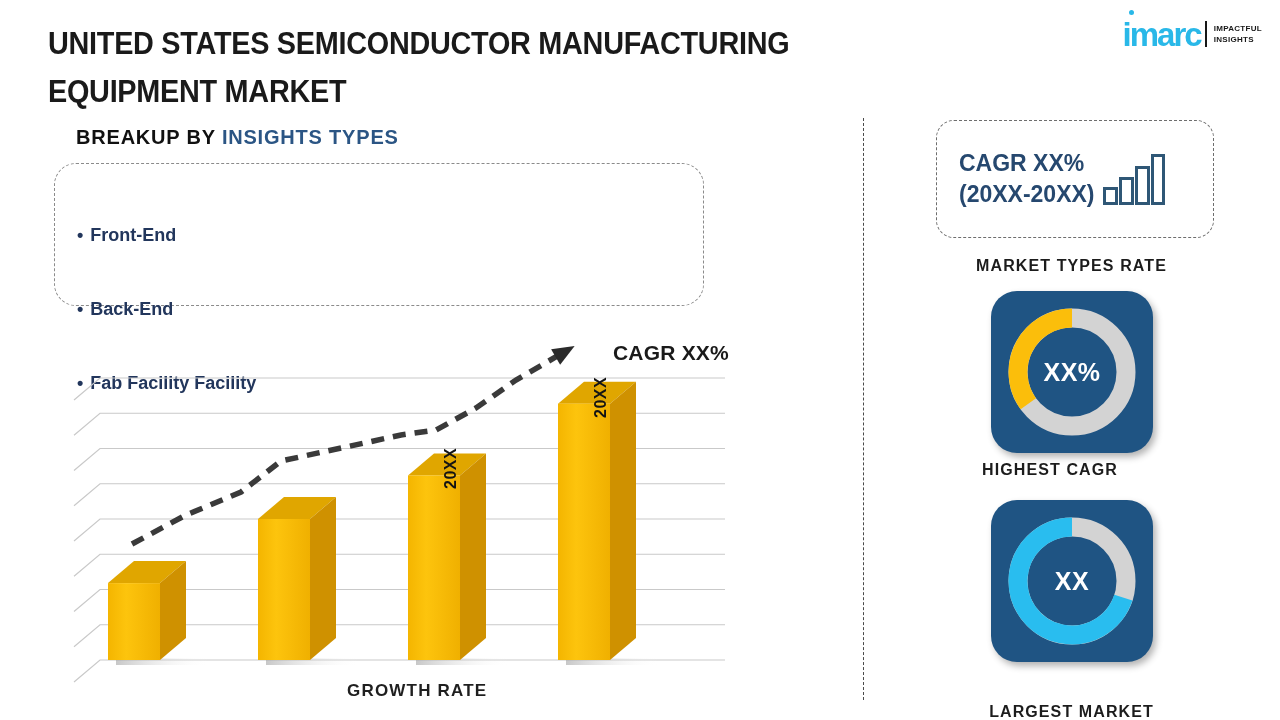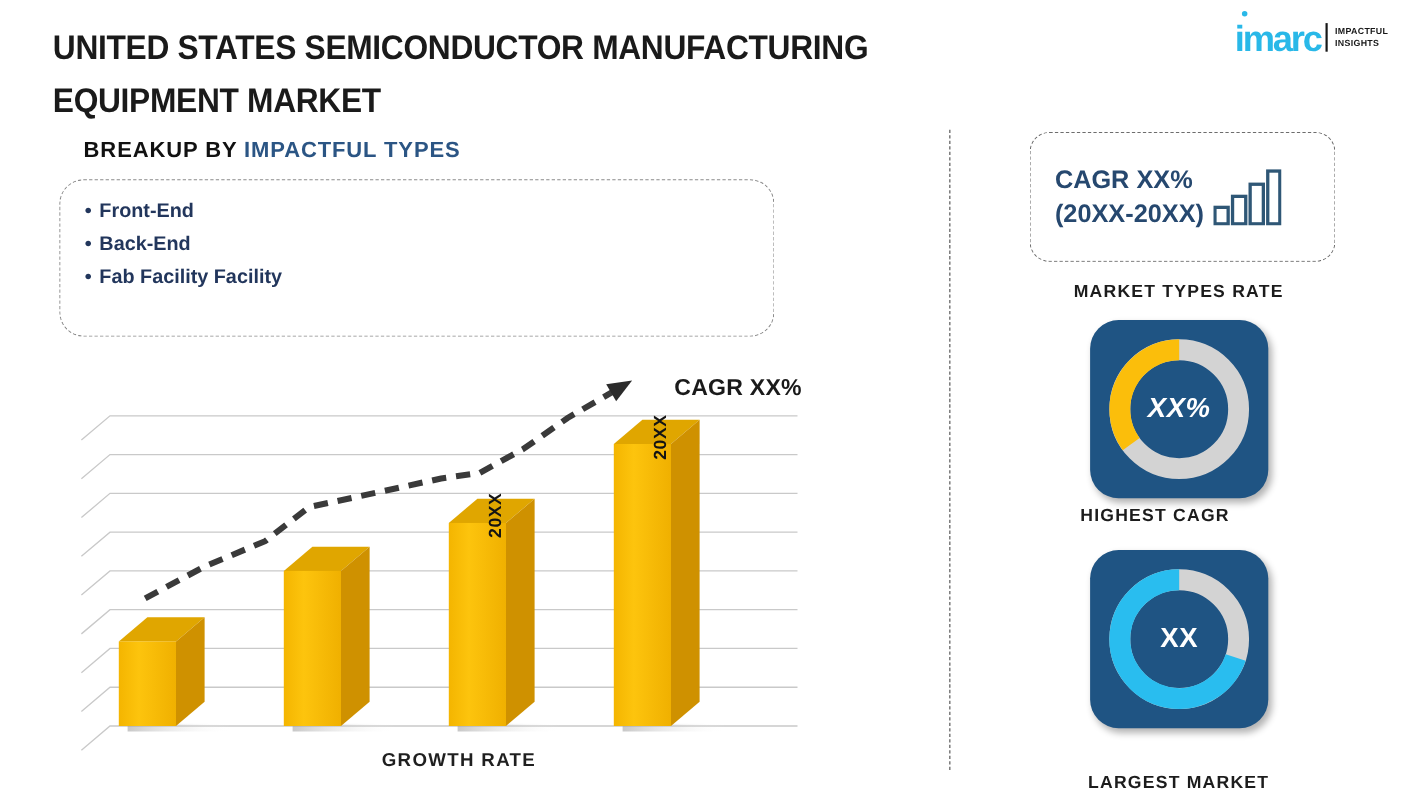--- a/index.html
+++ b/index.html
@@ -47,20 +47,21 @@
   .breakup-head .hl{color:#2b5584;}
 
   .breakup-box{
     position:absolute;left:54px;top:163px;width:650px;height:143px;
     border:1.4px dashed #8b8b8b;border-radius:22px;background:#fff;
     box-sizing:border-box;padding:12px 0 0 22px;
   }
   .bitem{
     font-size:18px;font-weight:700;color:#22365c;line-height:30px;
     white-space:nowrap;
+    margin-top:44px;
   }
   .bdot{display:inline-block;margin-right:7px;}
 
   
   .chart{position:absolute;left:46px;top:330px;width:720px;height:380px;}
   .chart svg{display:block;}
   .cagr-label{
     position:absolute;left:613px;top:341px;font-size:21px;font-weight:700;
     color:#1a1a1a;letter-spacing:0.2px;white-space:nowrap;
   }
@@ -111,21 +112,21 @@
     <span class="logo-dot"></span>
     <div class="logo-bar"></div>
     <div class="logo-tag">
       <div>IMPACTFUL</div>
       <div>INSIGHTS</div>
     </div>
   </div>
 
   <div class="divider"></div>
 
-  <div class="breakup-head"><span>BREAKUP BY </span><span class="hl">IMPACTFUL TYPES</span></div>
+  <div class="breakup-head"><span>BREAKUP BY </span><span class="hl">INSIGHTS TYPES</span></div>
 
   <div class="breakup-box">
     <div class="bitem"><span class="bdot">•</span><span>Front-End</span></div>
     <div class="bitem"><span class="bdot">•</span><span>Back-End</span></div>
     <div class="bitem"><span class="bdot">•</span><span>Fab Facility Facility</span></div>
   </div>
 
   <div class="chart">
     <svg width="720" height="380" viewBox="0 0 720 380">
       <defs>
@@ -186,21 +187,21 @@
     </div>
     <svg width="62" height="52" viewBox="0 0 62 52">
       <rect x="1.5" y="35.5" width="12" height="15" fill="#fff" stroke="#2f5776" stroke-width="3"></rect>
       <rect x="17.5" y="25.5" width="12" height="25" fill="#fff" stroke="#2f5776" stroke-width="3"></rect>
       <rect x="33.5" y="14.5" width="12" height="36" fill="#fff" stroke="#2f5776" stroke-width="3"></rect>
       <rect x="49.5" y="2.5" width="11" height="48" fill="#fff" stroke="#2f5776" stroke-width="3"></rect>
     </svg>
   </div>
   <div class="rlabel" style="left:863px;width:417px;top:257px;">MARKET TYPES RATE</div>
 
-  <div class="card" style="left:991px;top:291px;font-style:italic;">
+  <div class="card" style="left:991px;top:291px;">
     <svg width="162" height="162" viewBox="0 0 162 162">
       <circle cx="81" cy="81" r="54" fill="none" stroke="#d3d3d3" stroke-width="19"></circle>
       <path id="arc1" fill="none" stroke="#fbbe0b" stroke-width="19" d="M 81 27 A 54 54 0 0 0 37.313082303752836 112.74040362379354"></path>
     </svg>
     <div class="card-val" style="font-size:25px;">XX%</div>
   </div>
   <div class="rlabel" style="left:863px;width:374px;top:461px;">HIGHEST CAGR</div>
 
   <div class="card" style="left:991px;top:500px;">
     <svg width="162" height="162" viewBox="0 0 162 162">

